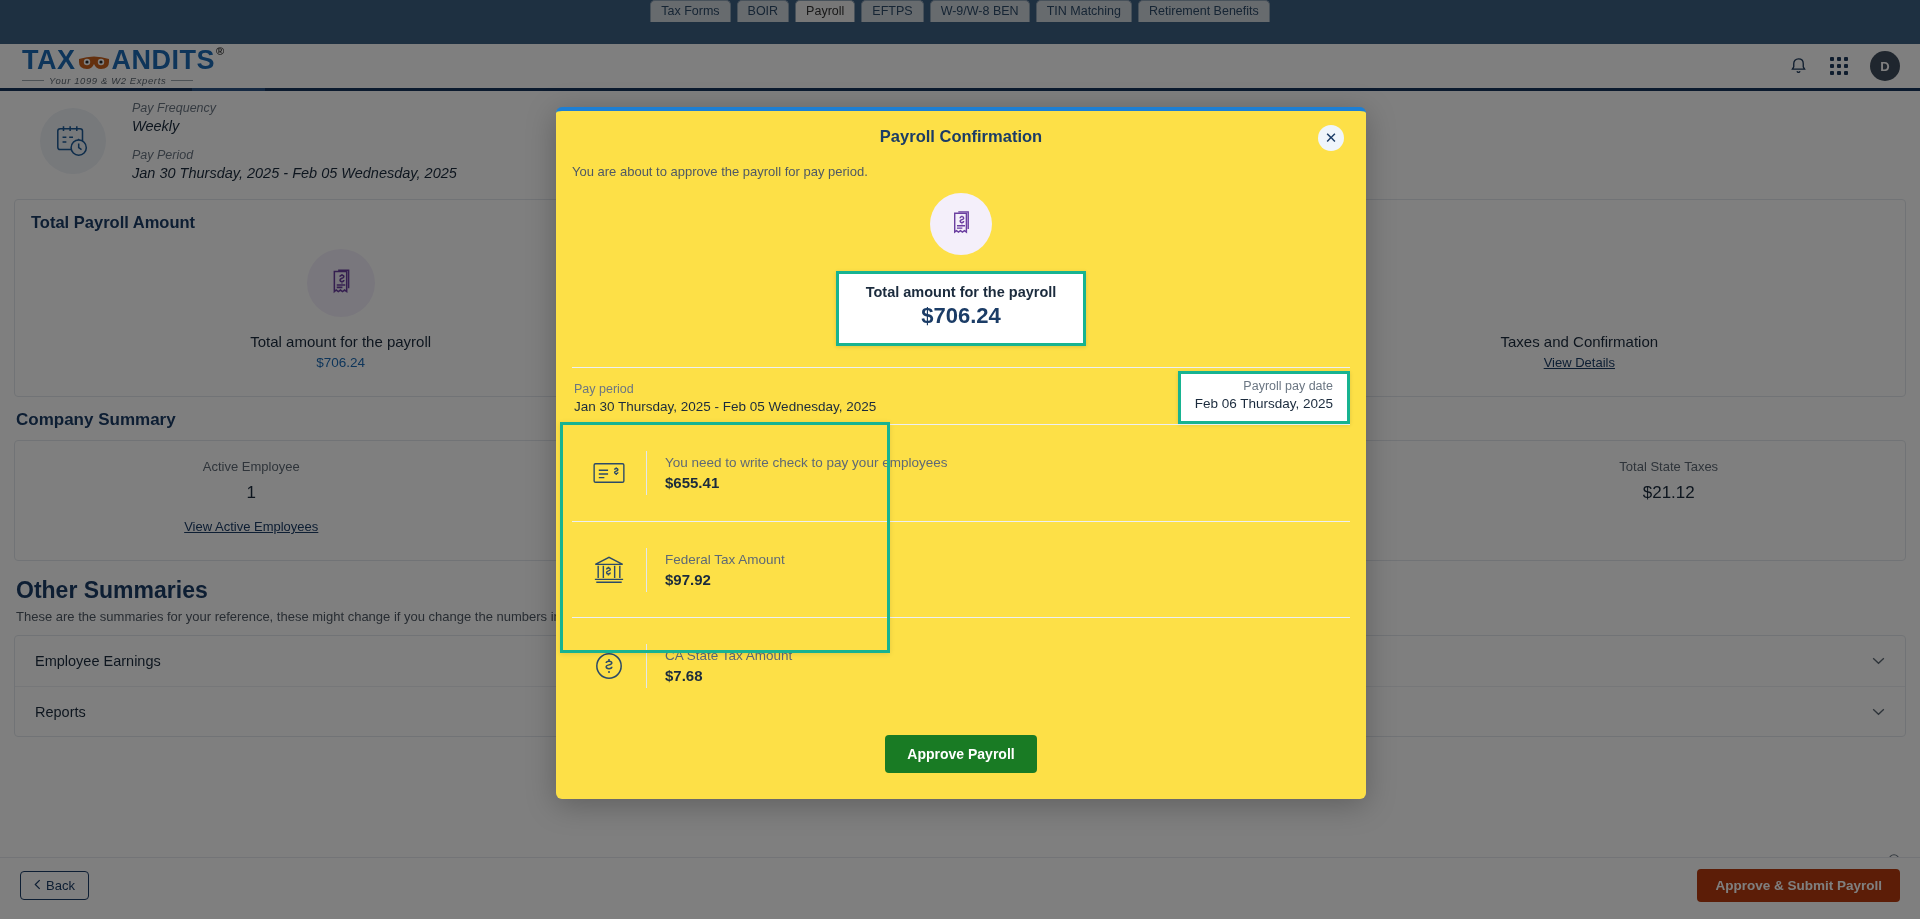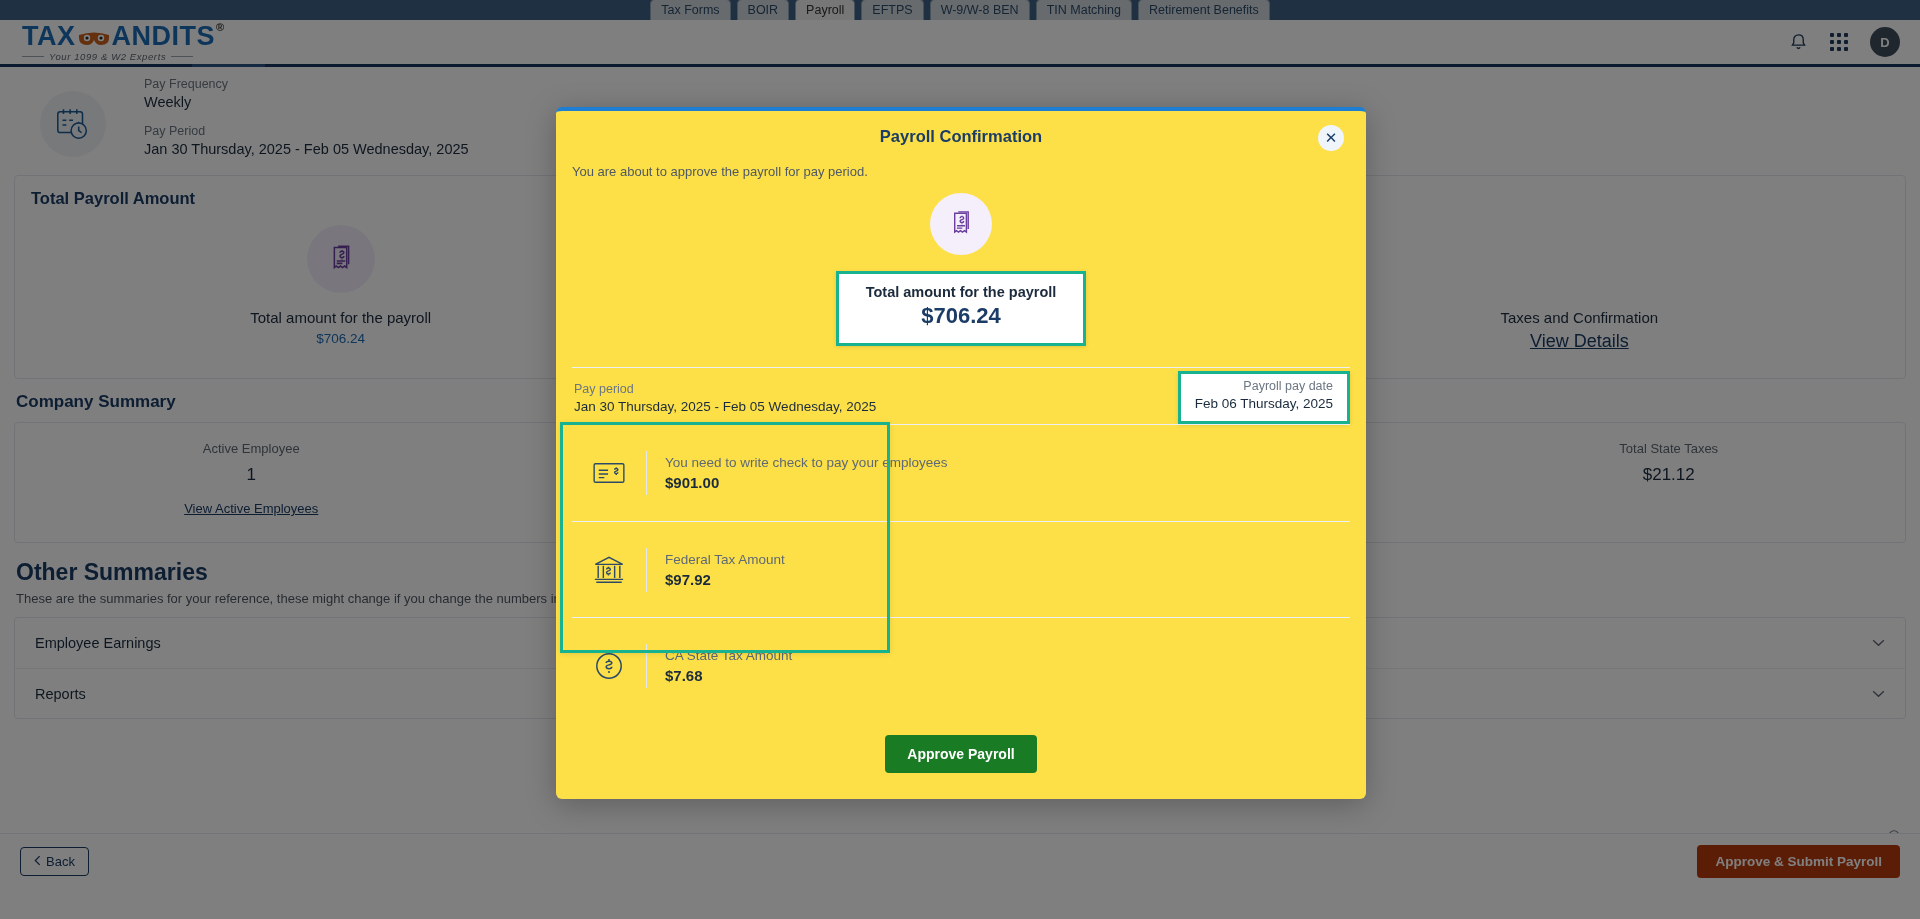--- a/index.html
+++ b/index.html
@@ -18,24 +18,24 @@
     background: #ffffff;
   }
   #dim-overlay {
     position: absolute; inset: 0;
     background: rgba(0,0,0,0.5);
     z-index: 50;
   }
 
   
   .top-strip {
-    height: 20px;
+    height: 44px;
     background: #3d6183;
     display: flex;
-    align-items: center;
+    align-items: flex-start;
     justify-content: center;
     gap: 6px;
     padding: 0 0 0 0;
   }
   .top-tab {
     font-size: 12.5px;
     color: #2c4a68;
     background: #cfd6dd;
     border: 1px solid #8fa2b4;
     border-bottom: none;
@@ -150,24 +150,25 @@
   }
   .card {
     border: 1px solid #e3e7ec;
     border-radius: 4px;
     background: #fff;
     margin-bottom: 13px;
   }
 
   .freq-card {
     display: flex;
-    align-items: flex-end;
-    gap: 38px;
+    align-items: center;
+    gap: 26px;
     padding: 10px 26px 18px;
     margin-top: -24px;
+    font-style: italic;
   }
   .cal-circle {
     width: 66px; height: 66px; border-radius: 50%;
     background: #eef2f7;
     display:flex; align-items:center; justify-content:center;
     flex: 0 0 auto;
   }
   .freq-fields { display:flex; flex-direction: column; gap: 14px; }
   .fld-label { font-size: 12.5px; color: #6b7683; margin-bottom: 3px; }
   .fld-value { font-size: 14.5px; color: #1b2b3d; }
@@ -187,21 +188,21 @@
   }
   .amount-cell { text-align: center; }
   .amt-circle {
     width: 68px; height: 68px; border-radius: 50%;
     background: #f3effa;
     display: flex; align-items:center; justify-content:center;
     margin: 4px auto 16px;
   }
   .amt-title { font-size: 15px; color: #1b2b3d; margin-bottom: 5px; }
   .amt-value { font-size: 13.5px; color: #1d6bb5; }
-  .amt-link { font-size: 18px; color:#1b3c66; text-decoration: underline; cursor:pointer; }
+  .amt-link { font-size: 13px; color:#1b3c66; text-decoration: underline; cursor:pointer; }
 
   .summary-title {
     font-size: 17px; color:#1b3c66; font-weight: bold;
     margin: 6px 0 10px 2px;
   }
   .summary-grid {
     display: grid; grid-template-columns: repeat(4, 1fr);
     padding: 18px 0 26px;
   }
   .sum-cell { text-align:center; }
@@ -625,21 +626,21 @@
       <div class="bd-icon">
         <svg width="34" height="26" viewBox="0 0 36 28" fill="none" stroke="#2c4a68" stroke-width="1.5">
           <rect x="2" y="4" width="32" height="20" rx="1.5"></rect>
           <path d="M7 11h10M7 15h10M7 19h6"></path>
           <path d="M24 10.5c0-.8.8-1.4 1.8-1.4s1.8.6 1.8 1.4-.8 1.1-1.8 1.4-1.8.6-1.8 1.4.8 1.4 1.8 1.4 1.8-.6 1.8-1.4"></path>
           <path d="M25.8 8v1.1M25.8 15.1v1.1"></path>
         </svg>
       </div>
       <div class="bd-text">
         <div class="bd-label">You need to write check to pay your employees</div>
-        <div class="bd-amount">$901.00</div>
+        <div class="bd-amount">$655.41</div>
       </div>
     </div>
 
     <div class="bd-row">
       <div class="bd-icon">
         <svg width="32" height="32" viewBox="0 0 34 34" fill="none" stroke="#2c4a68" stroke-width="1.5">
           <path d="M2.5 11 L17 3.5 L31.5 11 Z"></path>
           <path d="M5.5 12.5v13M11 12.5v13M23 12.5v13M28.5 12.5v13"></path>
           <path d="M2 27h30M3.5 30h27"></path>
           <path d="M14.4 16.4c0-.9.9-1.6 2-1.6s2 .7 2 1.6-.9 1.3-2 1.6-2 .7-2 1.6.9 1.6 2 1.6 2-.7 2-1.6"></path>

